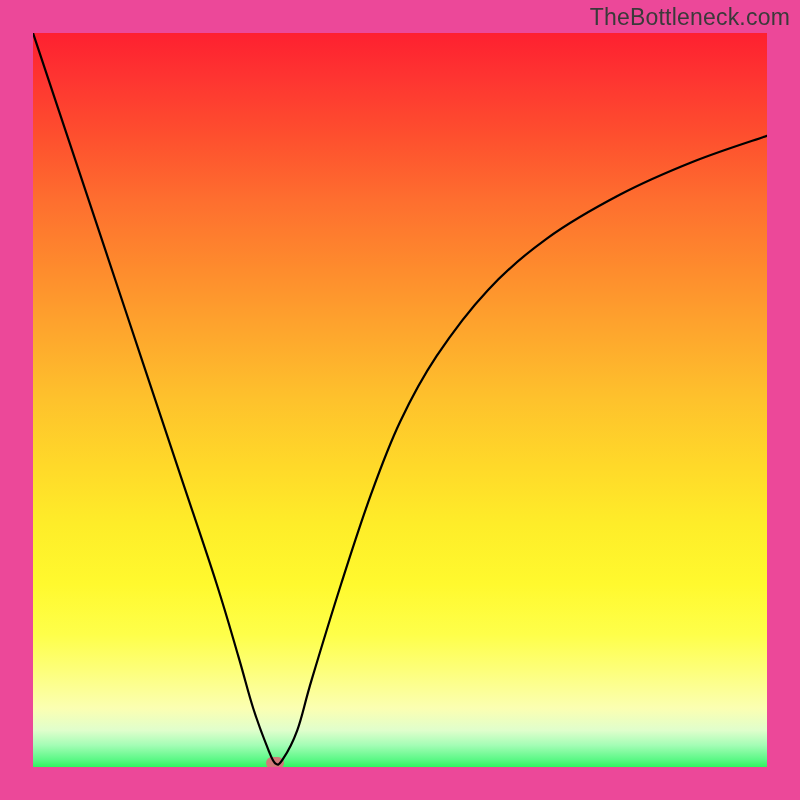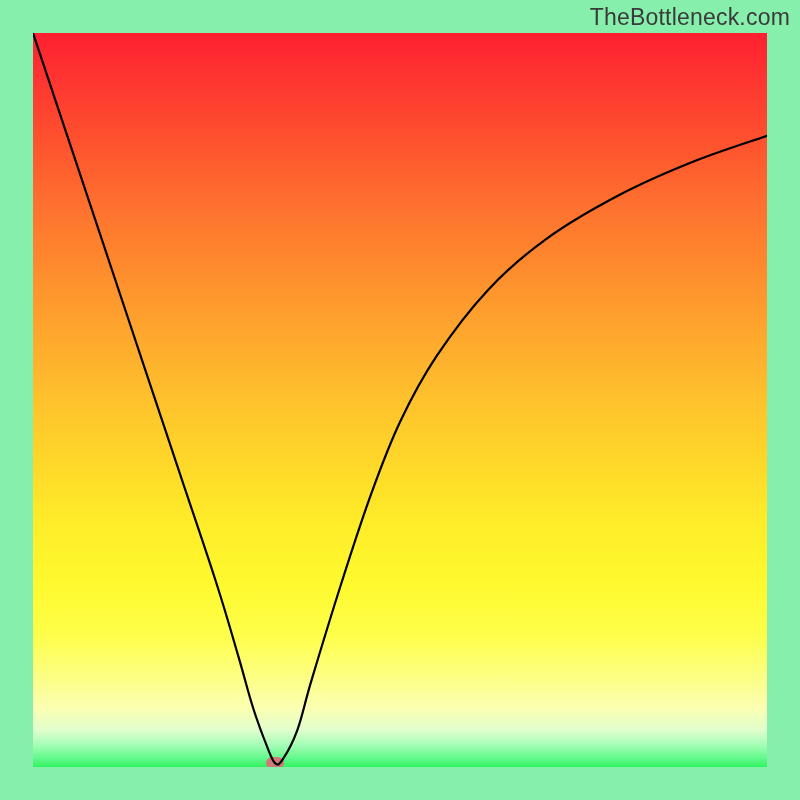--- a/index.html
+++ b/index.html
@@ -8,21 +8,21 @@
     width: 800px;
     height: 800px;
     background: #000;
     overflow: hidden;
     font-family: Arial, Helvetica, sans-serif;
   }
   .frame {
     position: relative;
     width: 800px;
     height: 800px;
-    background: #86efac;
+    background: #ec4899;
   }
   .watermark {
     position: absolute;
     top: 4px;
     right: 10px;
     color: #3a3a3a;
     font-size: 23px;
     font-weight: 500;
     letter-spacing: 0.2px;
     z-index: 20;

